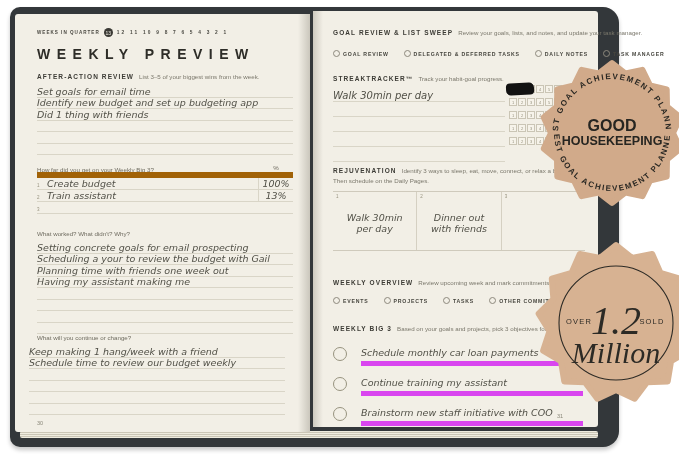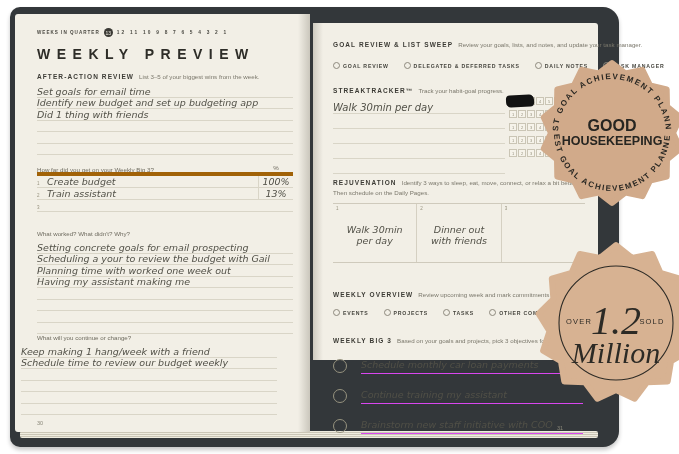--- a/index.html
+++ b/index.html
@@ -2,21 +2,21 @@
 <html><head>
 <meta charset="utf-8">
 <style>
   html,body{margin:0;padding:0;}
   .stage{position:relative;width:679px;height:454px;background:#ffffff;overflow:hidden;
          font-family:"Liberation Sans",sans-serif;}
   .book{position:absolute;left:10px;top:7px;width:609px;height:440px;background:#33373a;
         border-radius:10px 16px 16px 10px;box-shadow:0 3px 4px rgba(0,0,0,.22);}
   .page{position:absolute;background:#f2efe6;}
   .page.left{left:5px;top:7px;width:295px;height:418px;border-radius:3px 0 0 3px;}
-  .page.right{left:303px;top:16px;width:285px;height:337px;border-radius:0 3px 3px 0;}
+  .page.right{left:303px;top:4px;width:285px;height:416px;border-radius:0 3px 3px 0;}
   .page.left::after{content:"";position:absolute;right:0;top:0;bottom:0;width:12px;
         background:linear-gradient(to right,rgba(60,54,38,0),rgba(60,54,38,.22));}
   .page.right::before{content:"";position:absolute;left:0;top:0;bottom:0;width:10px;
         background:linear-gradient(to left,rgba(60,54,38,0),rgba(60,54,38,.20));}
   .stack{position:absolute;left:10px;top:424px;width:578px;height:7px;border-radius:2px;
         background:repeating-linear-gradient(to bottom,#efecdf 0 1px,#cbc6b6 1px 2px);}
   .abs{position:absolute;}
   .ptitle{font-size:14px;font-weight:bold;letter-spacing:6.5px;color:#2e2d28;}
   .slabel{font-weight:bold;font-size:6.5px;letter-spacing:1.1px;color:#3c3b35;white-space:nowrap;}
   .hint{font-size:6.2px;color:#7a776b;white-space:nowrap;}
@@ -29,38 +29,38 @@
   .wlabel{font-size:4.6px;font-weight:bold;letter-spacing:1px;color:#4a4942;}
   .wcur{width:9px;height:9px;border-radius:50%;background:#3a3934;color:#f2efe6;font-size:5px;
         display:inline-flex;align-items:center;justify-content:center;}
   .wnums{font-size:4.8px;font-weight:bold;letter-spacing:2.2px;color:#4a4942;}
   .cbrow{display:flex;gap:15px;align-items:center;}
   .cbitem{display:flex;align-items:center;gap:3px;}
   .cb{width:5px;height:5px;border:1px solid #8d897d;border-radius:50%;flex:0 0 auto;}
   .cbl{font-size:5.2px;font-weight:bold;letter-spacing:.8px;color:#47463f;white-space:nowrap;}
   .pagenum{font-size:5.5px;color:#8a8779;}
   .pctrow{display:flex;height:11px;border-bottom:1px solid #d9d5c7;align-items:flex-end;}
-  .pctrow.first{border-top:4px solid #a16207;}
+  .pctrow.first{border-top:6px solid #a16207;}
   .rownum{width:10px;font-size:4.5px;color:#97927f;padding-bottom:1px;}
   .pgoal{flex:1;}
   .pval{width:34px;border-left:1px solid #d9d5c7;text-align:center;}
   .sgrow{display:flex;gap:1px;margin-bottom:5px;}
   .sgcell{width:8px;height:8px;background:#f6f3ea;border:0.5px solid #cac5b5;font-size:4px;
         color:#97927f;display:flex;align-items:center;justify-content:center;box-sizing:border-box;}
   .scribble{position:absolute;top:-2px;left:-3px;width:27px;height:11px;background:#121212;
         border-radius:4px;transform:rotate(-3deg);box-shadow:1px 1px 0 #121212;}
   .rtable{display:flex;border-top:1px solid #cfcabc;border-bottom:1px solid #cfcabc;}
   .rcell{flex:1;border-right:1px solid #d5d0c2;position:relative;display:flex;align-items:center;
         justify-content:center;text-align:center;padding:10px 6px 6px;}
   .rcell:last-child{border-right:none;}
   .rcellnum{position:absolute;top:2px;left:3px;font-size:4.5px;color:#97927f;}
   .b3row{position:absolute;height:16px;}
   .b3circle{position:absolute;left:0;top:0;width:12px;height:12px;border:1px solid #97937f;
         border-radius:50%;}
-  .b3text{display:block;margin-left:28px;border-bottom:1px solid #d946ef;padding-bottom:3px;
+  .b3text{display:block;margin-left:28px;border-bottom:5px solid #d946ef;padding-bottom:3px;
         width:222px;}
   .badge-svg{position:absolute;}
 </style>
 </head>
 <body>
 
 <div class="stage">
   <div class="book">
     <div class="stack"></div>
 
@@ -113,33 +113,33 @@
 
       <div class="abs q" style="left:22px;top:216px;">What worked? What didn't? Why?</div>
       <div class="abs lines" style="left:22px;top:228px;width:256px;">
         <div class="rule">
             <span class="hw">Setting concrete goals for email prospecting</span>
           </div>
         <div class="rule">
             <span class="hw">Scheduling a your to review the budget with Gail</span>
           </div>
         <div class="rule">
-            <span class="hw">Planning time with worked one week out</span>
+            <span class="hw">Planning time with friends one week out</span>
           </div>
         <div class="rule">
             <span class="hw">Having my assistant making me</span>
           </div>
         <div class="rule"></div>
         <div class="rule"></div>
         <div class="rule"></div>
         <div class="rule"></div>
       </div>
 
       <div class="abs q" style="left:22px;top:320px;">What will you continue or change?</div>
-      <div class="abs lines" style="left:6px;top:332px;width:256px;">
+      <div class="abs lines" style="left:14px;top:332px;width:256px;">
         <div class="rule">
             <span class="hw">Keep making 1 hang/week with a friend</span>
           </div>
         <div class="rule">
             <span class="hw">Schedule time to review our budget weekly</span>
           </div>
         <div class="rule"></div>
         <div class="rule"></div>
         <div class="rule"></div>
         <div class="rule"></div>

